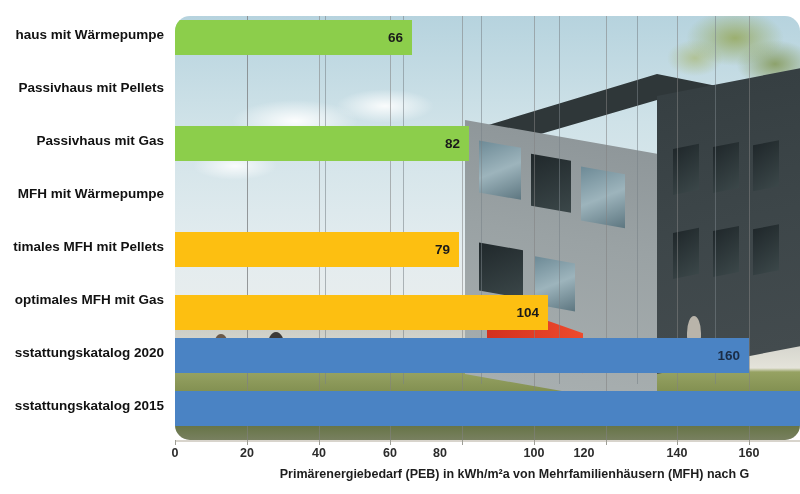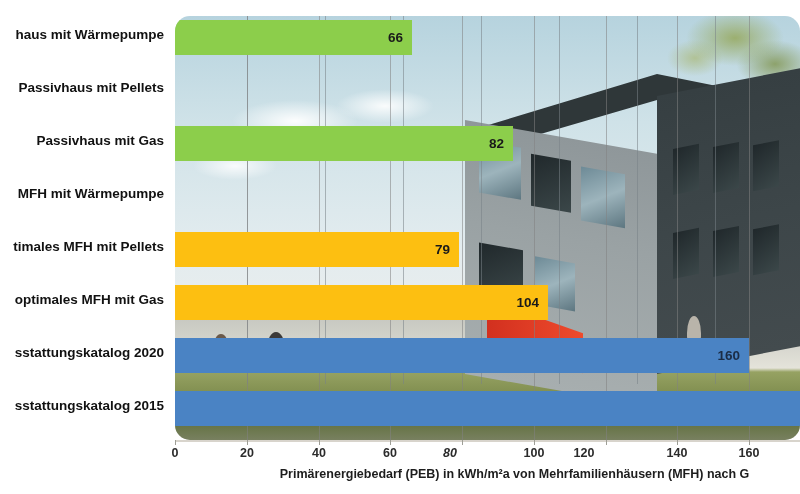--- a/index.html
+++ b/index.html
@@ -279,27 +279,27 @@
     <div class="gridline" style="left:215px;"></div>
     <div class="gridline" style="left:287px;"></div>
     <div class="gridline" style="left:359px;"></div>
     <div class="gridline" style="left:431px;"></div>
     <div class="gridline" style="left:502px;"></div>
     <div class="gridline" style="left:574px;"></div>
 
     <div class="bar bar-green" style="top:4px;   width:237px;">
       <span class="bar-value">66</span>
     </div>
-    <div class="bar bar-green" style="top:110px; width:294px;padding-left:44px;">
+    <div class="bar bar-green" style="top:110px; width:294px;">
       <span class="bar-value">82</span>
     </div>
     <div class="bar bar-orange" style="top:216px; width:284px;">
       <span class="bar-value">79</span>
     </div>
-    <div class="bar bar-orange" style="top:269px; width:373px;">
+    <div class="bar bar-orange" style="top:279px; width:373px;">
       <span class="bar-value">104</span>
     </div>
     <div class="bar bar-blue" style="top:322px; width:574px;">
       <span class="bar-value">160</span>
     </div>
     <div class="bar bar-blue" style="top:375px; width:625px;">
       <span class="bar-value"></span>
     </div>
   </div>
 
@@ -313,21 +313,21 @@
     <div class="tick-mark" style="left:462px;"></div>
     <div class="tick-mark" style="left:534px;"></div>
     <div class="tick-mark" style="left:606px;"></div>
     <div class="tick-mark" style="left:677px;"></div>
     <div class="tick-mark" style="left:749px;"></div>
 
     <div class="tick-label" style="left:175px;">0</div>
     <div class="tick-label" style="left:247px;">20</div>
     <div class="tick-label" style="left:319px;">40</div>
     <div class="tick-label" style="left:390px;">60</div>
-    <div class="tick-label" style="left:450px;font-style:italic;">80</div>
+    <div class="tick-label" style="left:440px;">80</div>
     <div class="tick-label" style="left:534px;">100</div>
     <div class="tick-label" style="left:584px;">120</div>
     <div class="tick-label" style="left:677px;">140</div>
     <div class="tick-label" style="left:749px;">160</div>
   </div>
 
   <div class="axis-title">
     <span>Primärenergiebedarf (PEB) in kWh/m²a von Mehrfamilienhäusern (MFH) nach G</span>
   </div>
 

